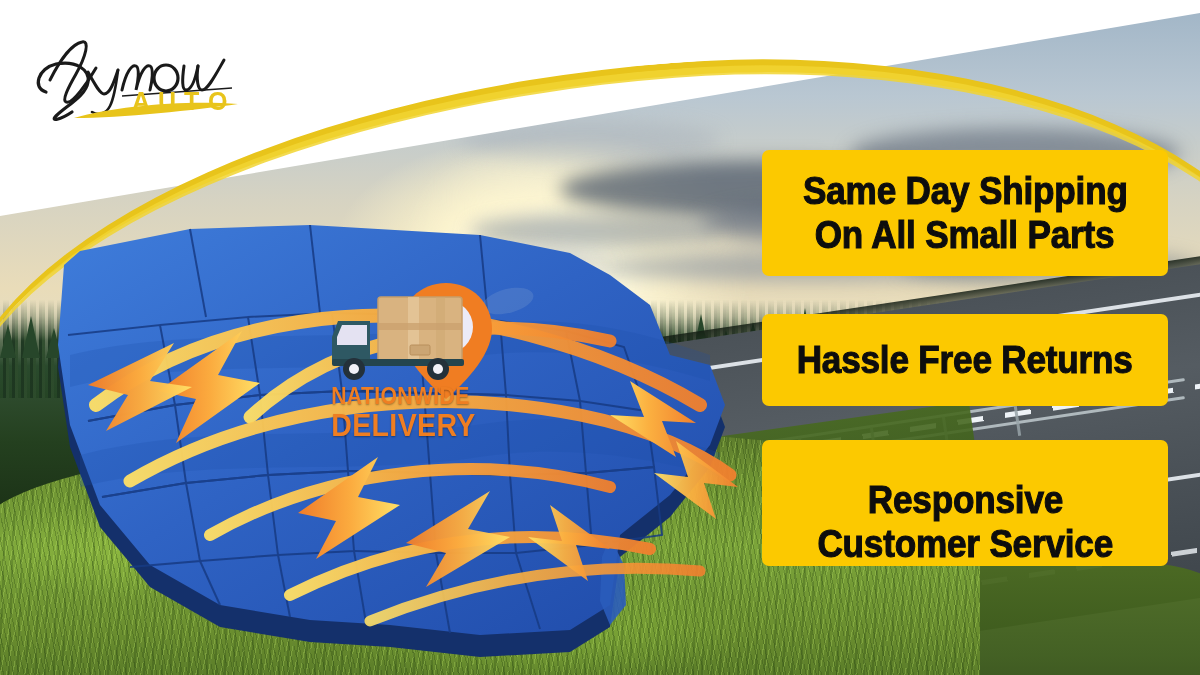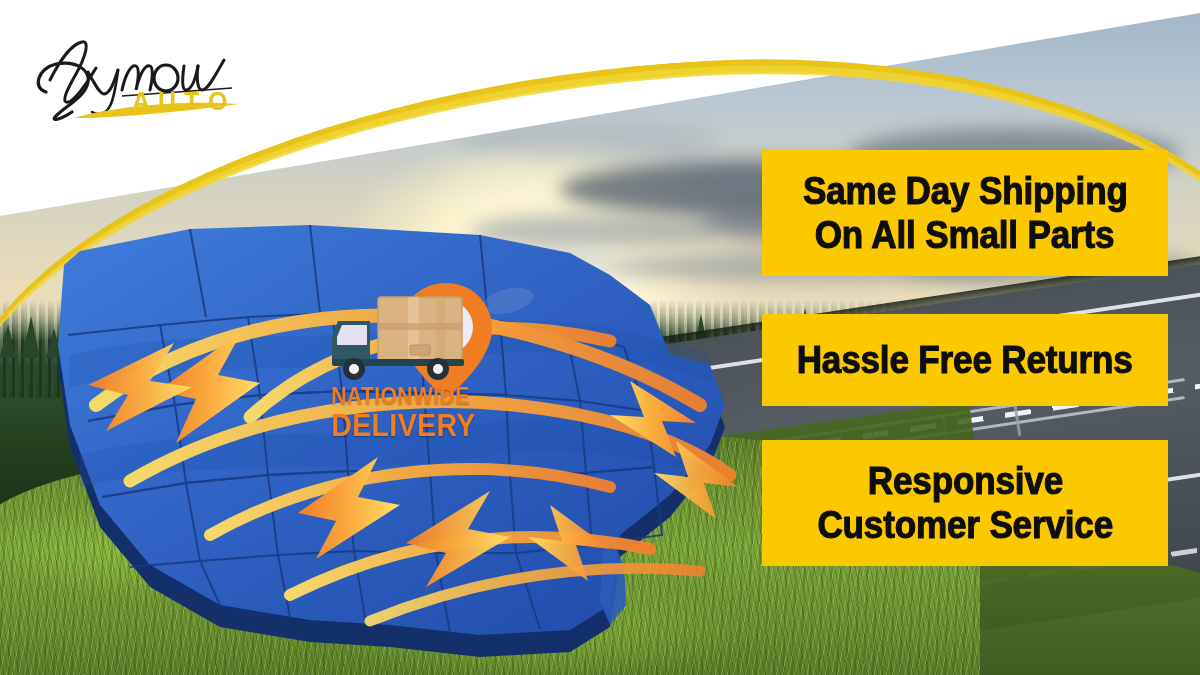--- a/index.html
+++ b/index.html
@@ -143,31 +143,31 @@
         font-family:"Liberation Sans Narrow","Liberation Sans",sans-serif;
         transform:scaleX(.92);}
   .nw-2{font-size:31px;font-weight:bold;letter-spacing:.4px;margin-top:2px;
         font-family:"Liberation Sans Narrow","Liberation Sans",sans-serif;
         transform:scaleX(.92);}
 
   
   .callout{
     position:absolute;background:#fcc900;
     display:flex;flex-direction:column;align-items:center;justify-content:center;
-    color:#0d0d0d;text-align:center;
+    color:#0d0d0d;text-align:center;border-radius:7px;
   }
   .callout .line{
     font-family:"Liberation Sans Narrow","Liberation Sans",sans-serif;
     font-weight:bold;font-size:39px;line-height:1.13;letter-spacing:-.2px;
     transform:scaleX(.90);white-space:nowrap;
     -webkit-text-stroke:1.1px #0d0d0d;
   }
   #callout-1{left:762px;top:150px;width:406px;height:126px;}
   #callout-2{left:762px;top:314px;width:406px;height:92px;}
-  #callout-3{left:762px;top:440px;width:406px;height:126px;}
+  #callout-3{left:762px;top:440px;width:406px;height:126px;justify-content:flex-end;}
 </style>
 </head>
 <body>
 
 <div class="stage">
 
   <div class="photo">
     <div class="sky"></div>
     <div class="sunglow"></div>
     <div class="cloud c8"></div>

